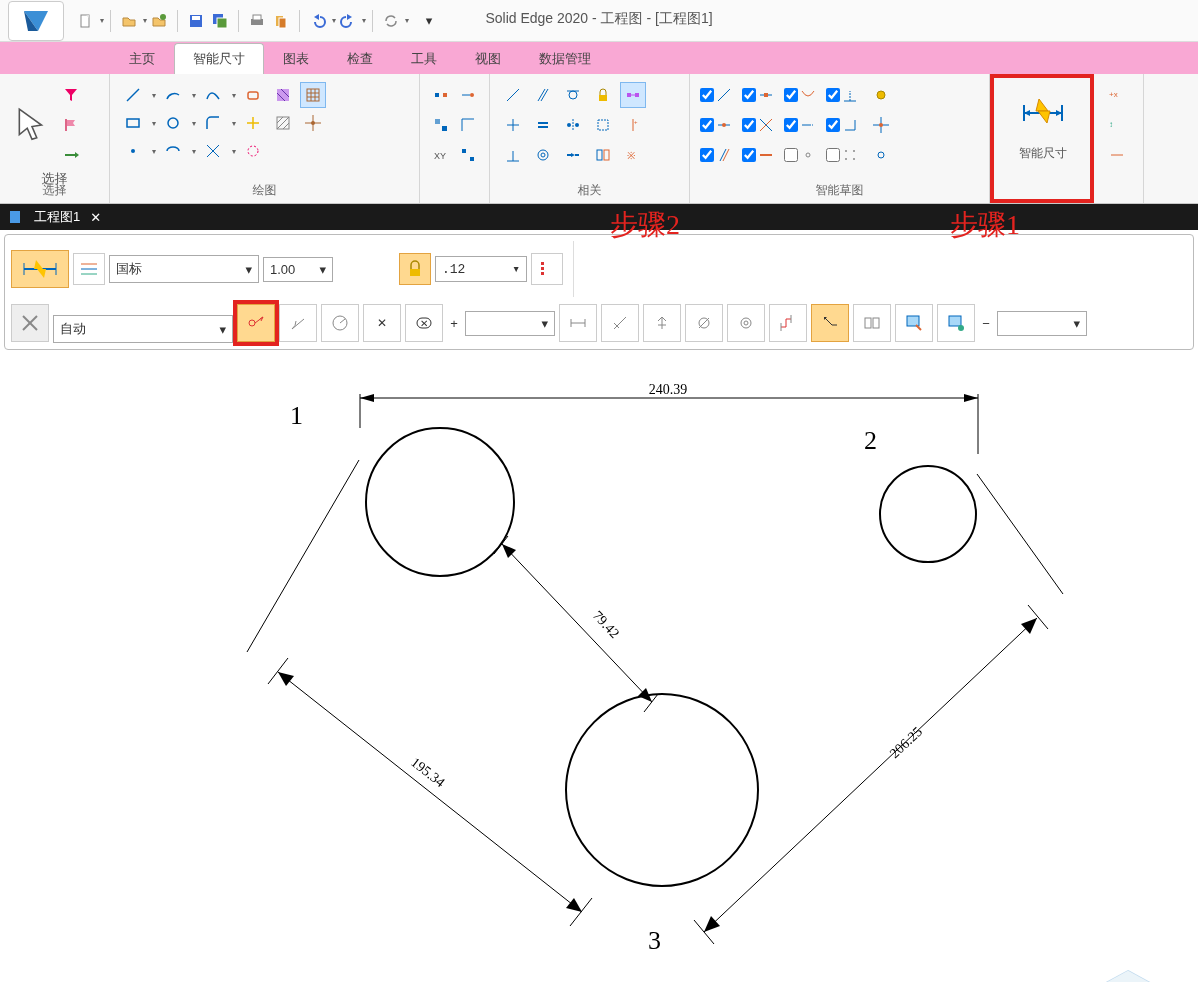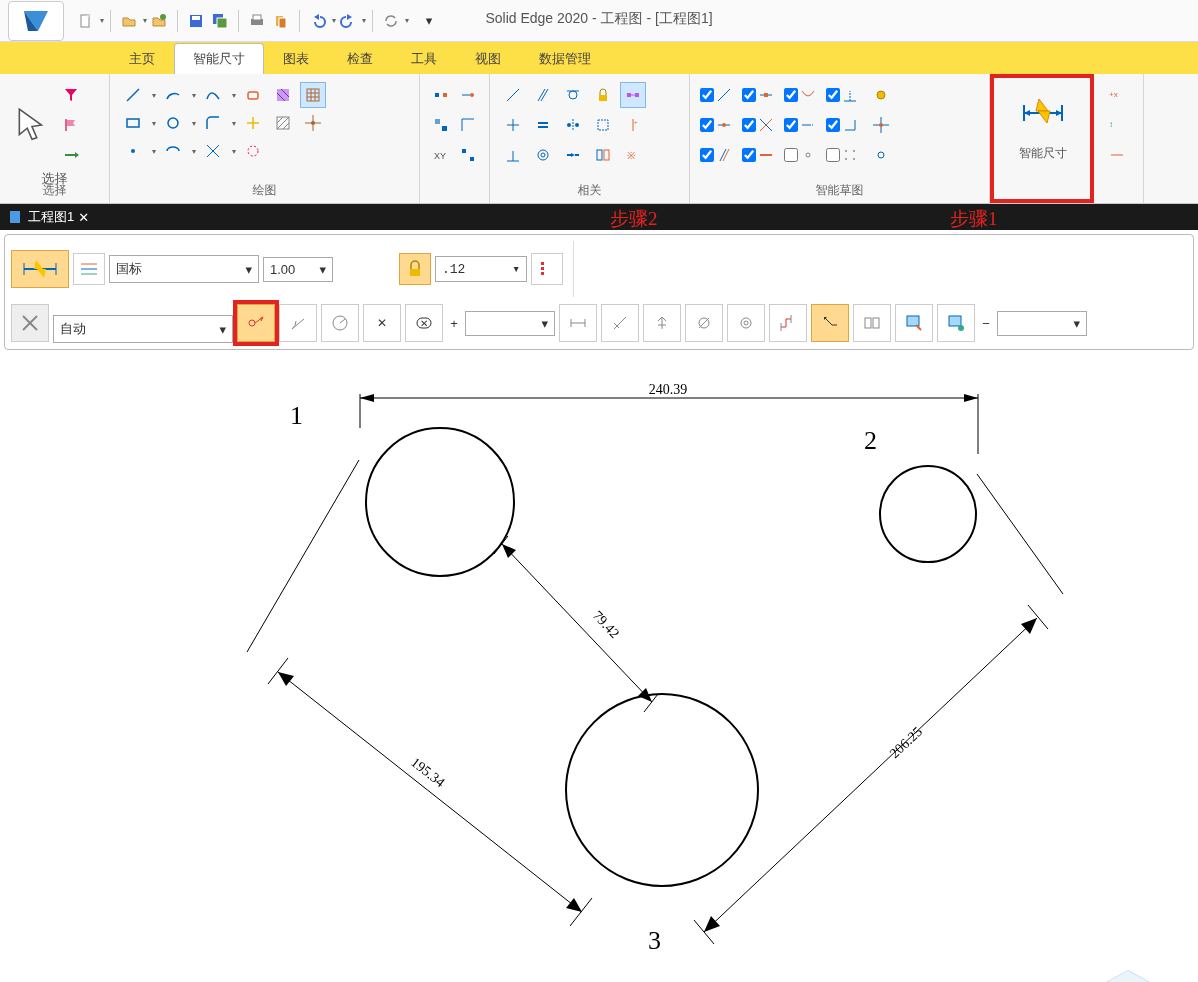--- a/index.html
+++ b/index.html
@@ -7,44 +7,44 @@
   
   
   .qat { height: 42px; display: flex; align-items: center; padding-left: 8px; background: #fafafa; border-bottom: 1px solid #ddd; }
   .qat-icon { width: 56px; height: 40px; display: flex; align-items: center; justify-content: center; border: 1px solid #ccc; border-radius: 4px; background: #fff; margin-right: 10px; }
   .qat-icon svg { width: 32px; height: 32px; }
   .qat-btn { width: 20px; height: 20px; margin: 0 2px; display: inline-flex; align-items: center; justify-content: center; }
   .qat-sep { width: 1px; height: 22px; background: #ccc; margin: 0 6px; }
   .title-text { position: absolute; left: 50%; transform: translateX(-50%); top: 10px; color: #555; font-size: 14px; }
   
   
-  .tabs { height: 32px; display: flex; align-items: flex-end; padding-left: 110px; background: #fde047; }
+  .tabs { height: 32px; display: flex; align-items: flex-end; padding-left: 110px; background: #f9a8d4; }
   .tab { padding: 6px 18px; color: #444; cursor: pointer; border: 1px solid transparent; border-bottom: none; }
   .tab.active { background: #fff; border-color: #bbb; border-top-left-radius: 4px; border-top-right-radius: 4px; }
   
   
   .ribbon { height: 130px; background: #f7f7f7; border-bottom: 1px solid #c8c8c8; display: flex; }
   .group { border-right: 1px solid #d6d6d6; padding: 8px 10px 20px; position: relative; display: flex; flex-direction: column; justify-content: space-between; }
   .group-label { position: absolute; bottom: 4px; left: 0; right: 0; text-align: center; color: #666; font-size: 12px; }
   .col { display: flex; flex-direction: column; gap: 4px; }
   .row { display: flex; gap: 4px; align-items: center; }
   .btn { width: 26px; height: 26px; display: inline-flex; align-items: center; justify-content: center; border: 1px solid transparent; }
   .btn.active { background: #cfe7ff; border-color: #7fb8ef; }
   .btn-big { width: 44px; height: 44px; display: flex; align-items: center; justify-content: center; }
   .btn-tall { width: 90px; height: 90px; display: flex; flex-direction: column; align-items: center; justify-content: center; gap: 12px; }
   .highlight-box { border: 4px solid #e3231f; }
   .drop-arrow { font-size: 8px; color: #666; margin-left: 2px; }
   .chk { display: inline-flex; align-items: center; gap: 2px; width: 38px; }
   .chk input { width: 14px; height: 14px; }
   
   
   .doc-tab-bar { height: 26px; background: #1a1a1a; display: flex; align-items: center; }
-  .doc-tab { display: inline-flex; align-items: center; padding: 8px 8px; height: 100%; color: #fff; gap: 4px; }
+  .doc-tab { display: inline-flex; align-items: center; padding: 8px 8px; height: 100%; color: #fff; gap: 10px; }
   .doc-close { color: #fff; cursor: pointer; }
-  .step-label { color: #e3231f; font-size: 19px; font-family: SimSun, serif; }
+  .step-label { color: #e3231f; font-size: 28px; font-family: SimSun, serif; }
   
   
   .options-bar { border: 1px solid #bbb; margin: 4px; border-radius: 4px; padding: 6px; display: flex; align-items: center; gap: 6px; flex-wrap: wrap; }
   .opt-btn { width: 38px; height: 38px; border: 1px solid #ccc; display: inline-flex; align-items: center; justify-content: center; background: #fff; }
   .opt-btn.small { width: 32px; height: 32px; }
   .opt-btn.highlighted { background: #ffd990; border-color: #e3a340; }
   .opt-btn.boxed { outline: 4px solid #e3231f; }
   .select { border: 1px solid #aaa; background: #fff; padding: 4px 6px; font-size: 13px; display: inline-flex; align-items: center; justify-content: space-between; gap: 6px; }
   .opt-sep { width: 1px; height: 56px; background: #ddd; margin: 0 4px; }
   .opt-col { display: flex; gap: 4px; }

